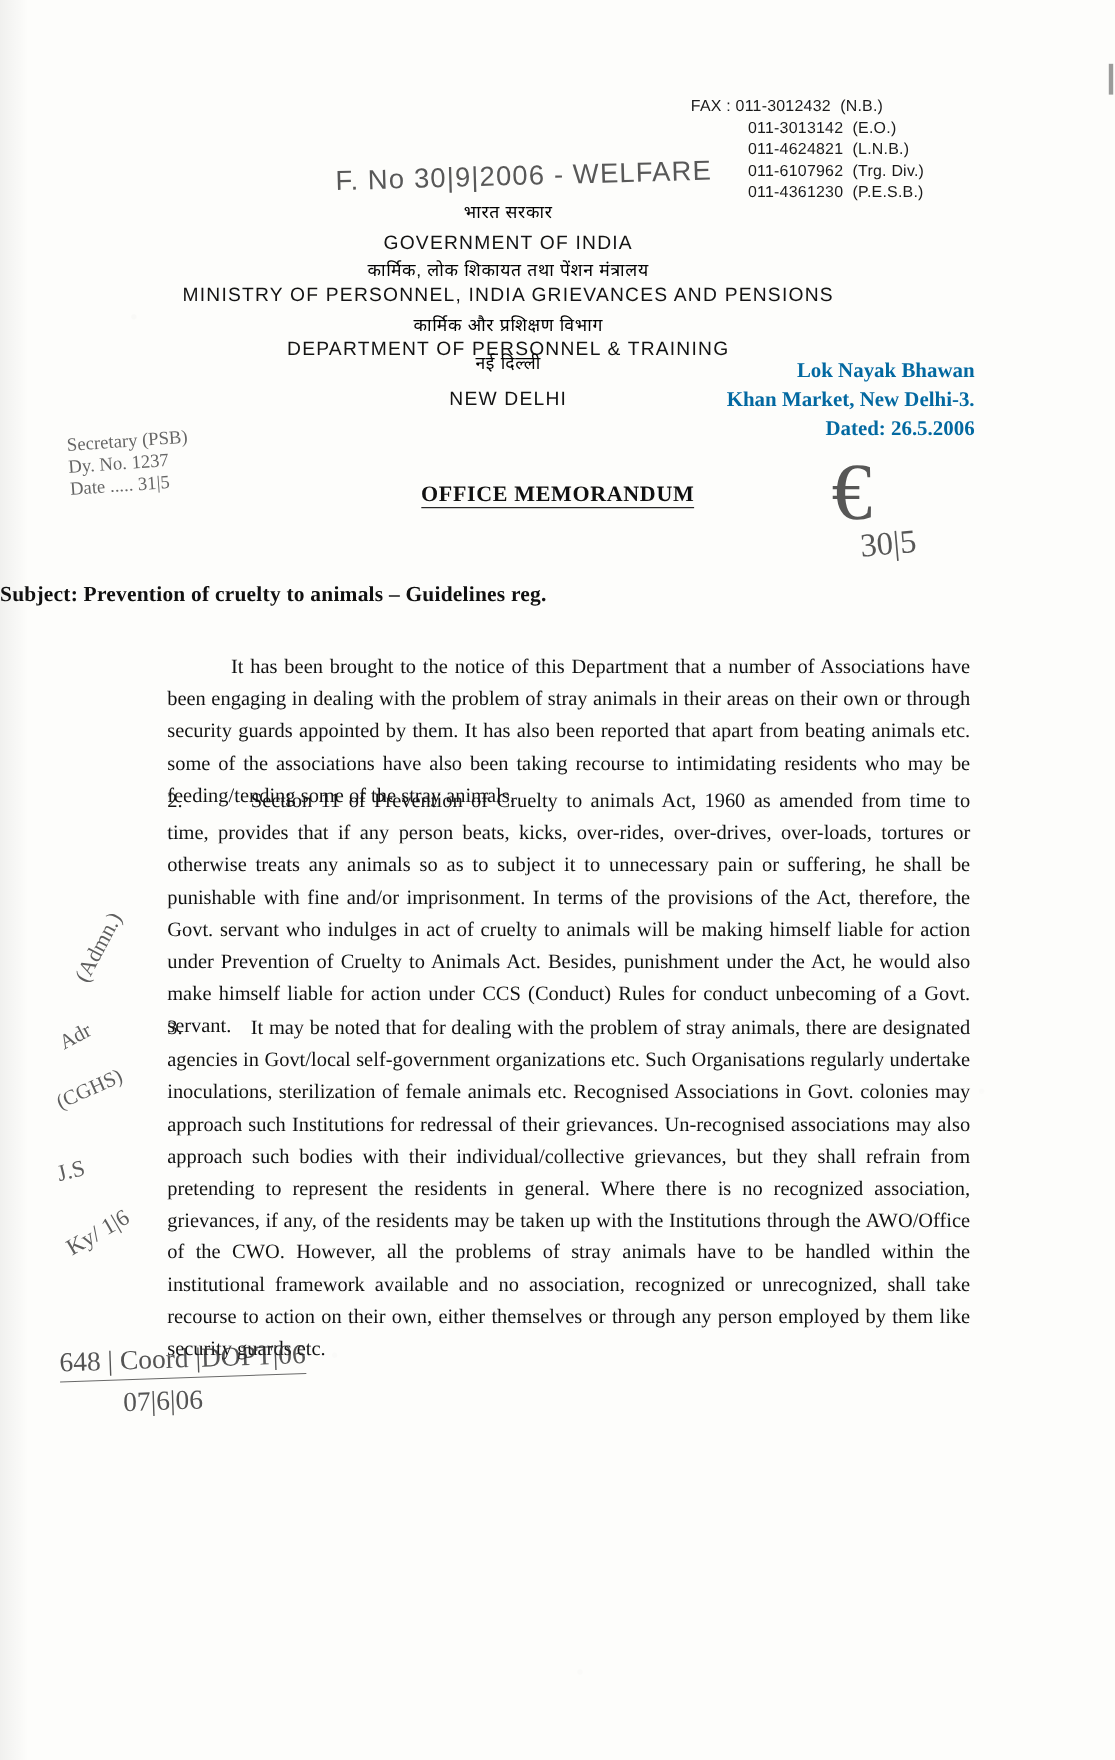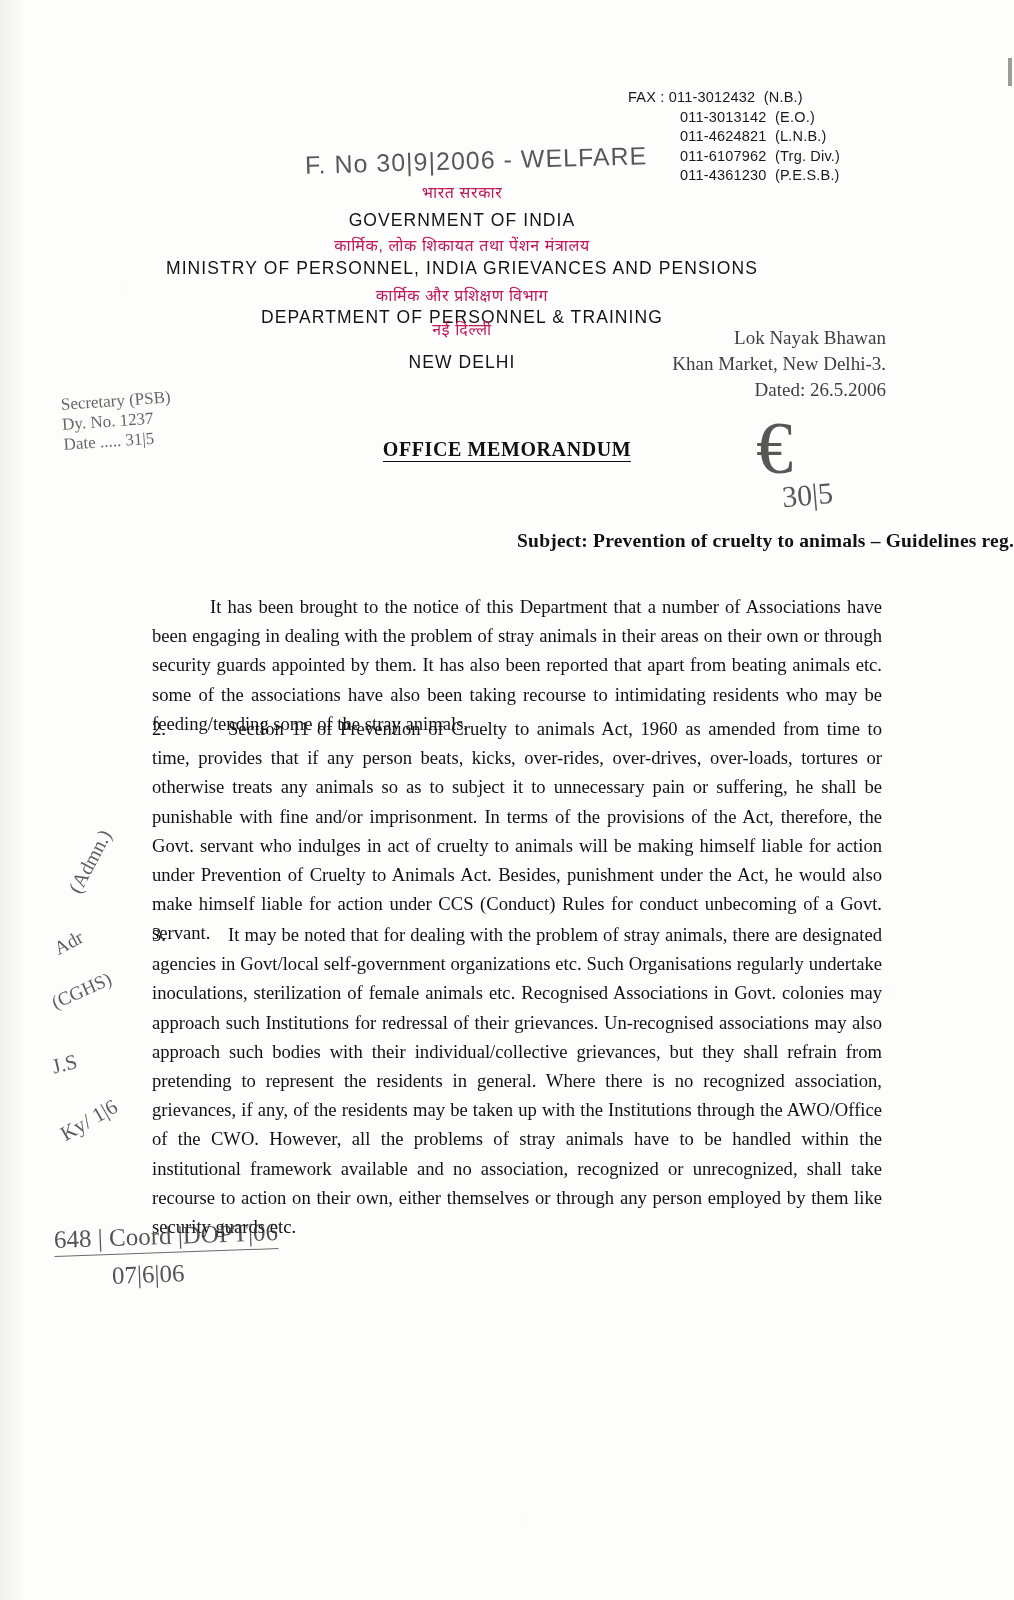--- a/index.html
+++ b/index.html
@@ -59,21 +59,21 @@
   .hdr {
     position: absolute;
     left: 0;
     width: 1014px;
     text-align: center;
   }
   .hdr-hi {
     font-family: "Liberation Sans", sans-serif;
     font-size: 16px;
     letter-spacing: 0.6px;
-    color: #be185d;
+    color: #000000;
   }
   .hdr-en {
     font-family: "Liberation Sans", sans-serif;
     font-size: 17.5px;
     letter-spacing: 1.1px;
     color: #141414;
   }
   #h1 { top: 181px; }
   #h2 { top: 210px; }
   #h3 { top: 234px; }
@@ -85,21 +85,22 @@
 
   .hdr-center-shift { margin-left: -90px; display: inline-block; }
 
   .addr {
     position: absolute;
     right: 128px;
     text-align: right;
     font-family: "Liberation Serif", serif;
     font-size: 19px;
     line-height: 26px;
-    color: #404040;
+    color: #0369a1;
+    font-weight: bold;
   }
   #addr1 { top: 325px; }
 
   .stamp {
     position: absolute;
     top: 388px;
     left: 62px;
     width: 200px;
     font-family: "Liberation Sans", sans-serif;
     font-size: 13px;
@@ -152,21 +153,21 @@
     margin-left: 26px;
     transform: rotate(-5deg);
     display: inline-block;
   }
 
   .subject {
     position: absolute;
     top: 530px;
     left: 0;
     width: 1014px;
-    text-align: right;
+    text-align: left;
     font-family: "Liberation Serif", serif;
     font-weight: bold;
     font-size: 19.5px;
     letter-spacing: 0.2px;
   }
 
   .body-text {
     position: absolute;
     left: 152px;
     width: 730px;

